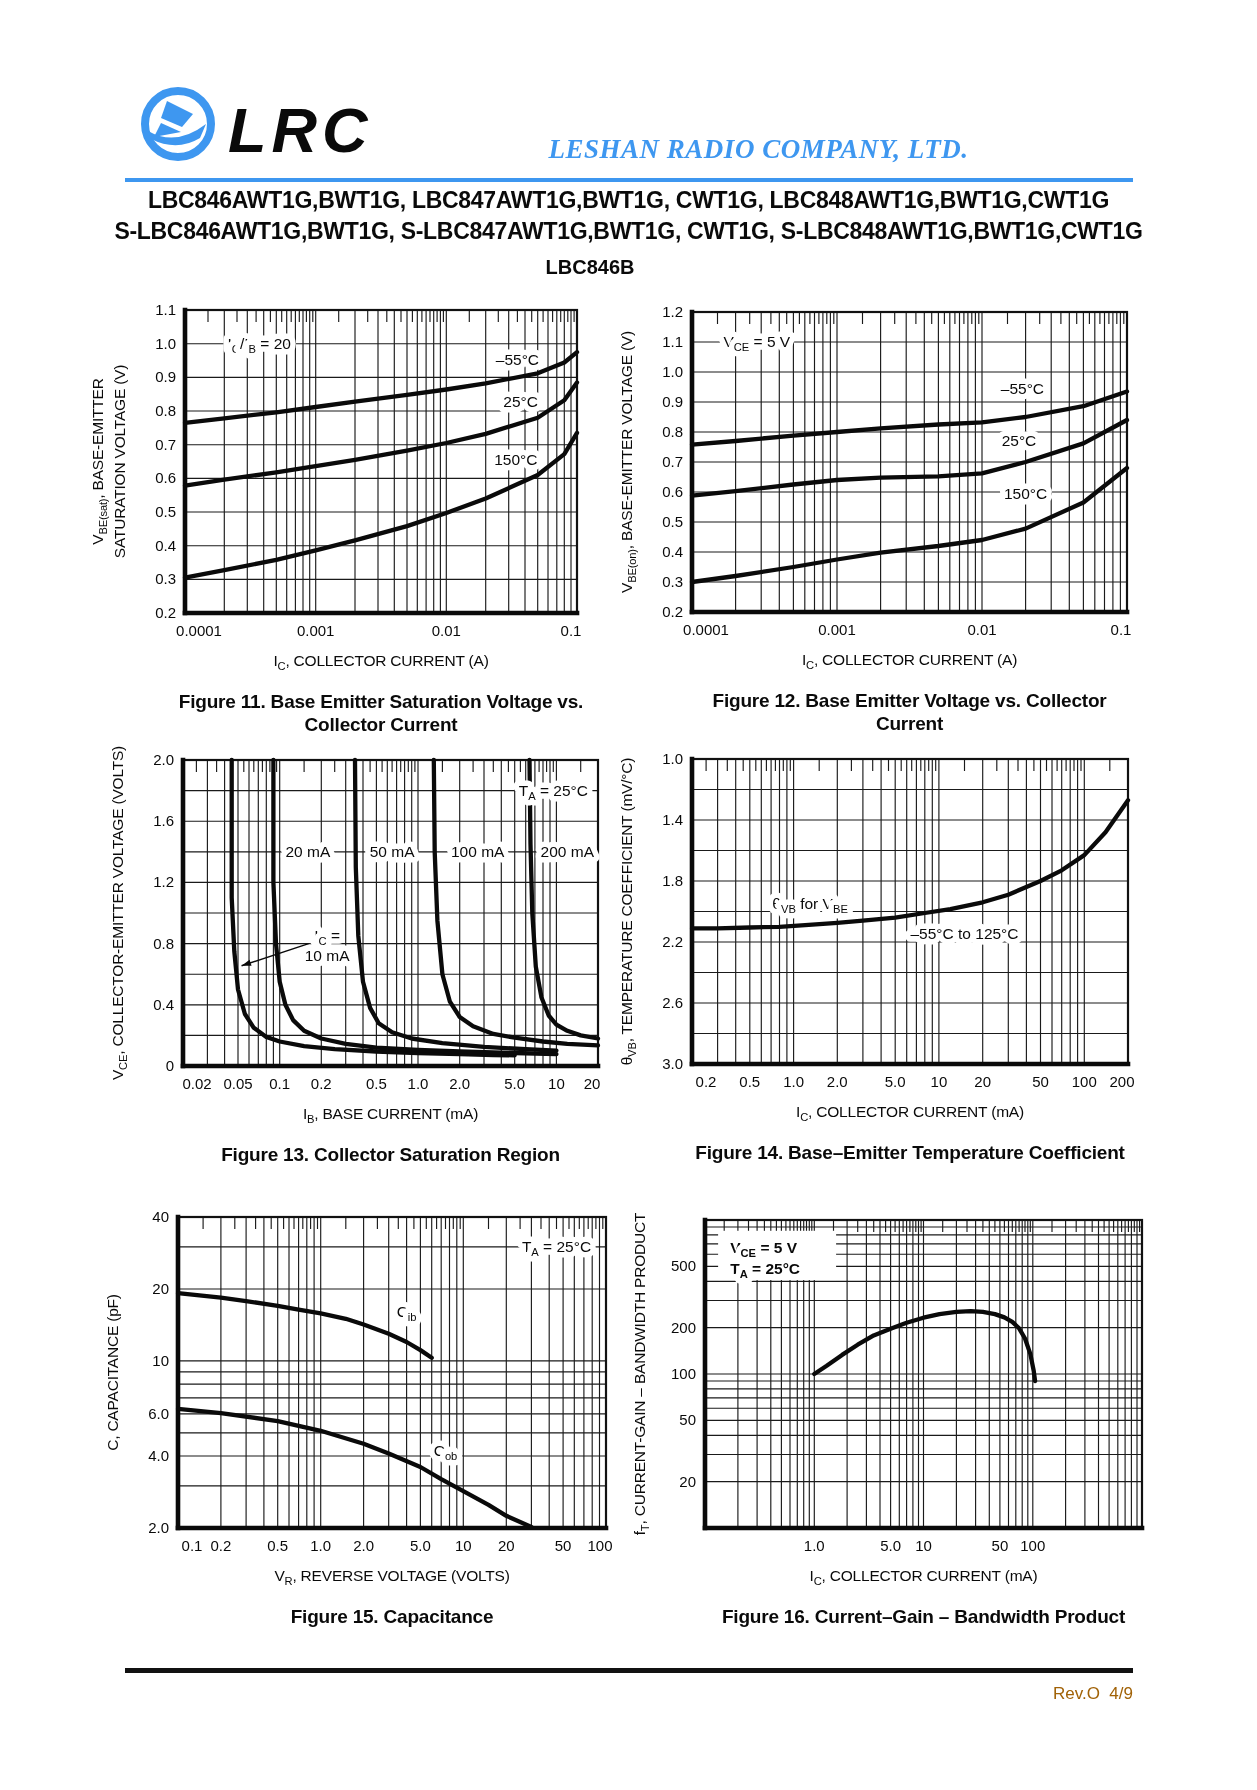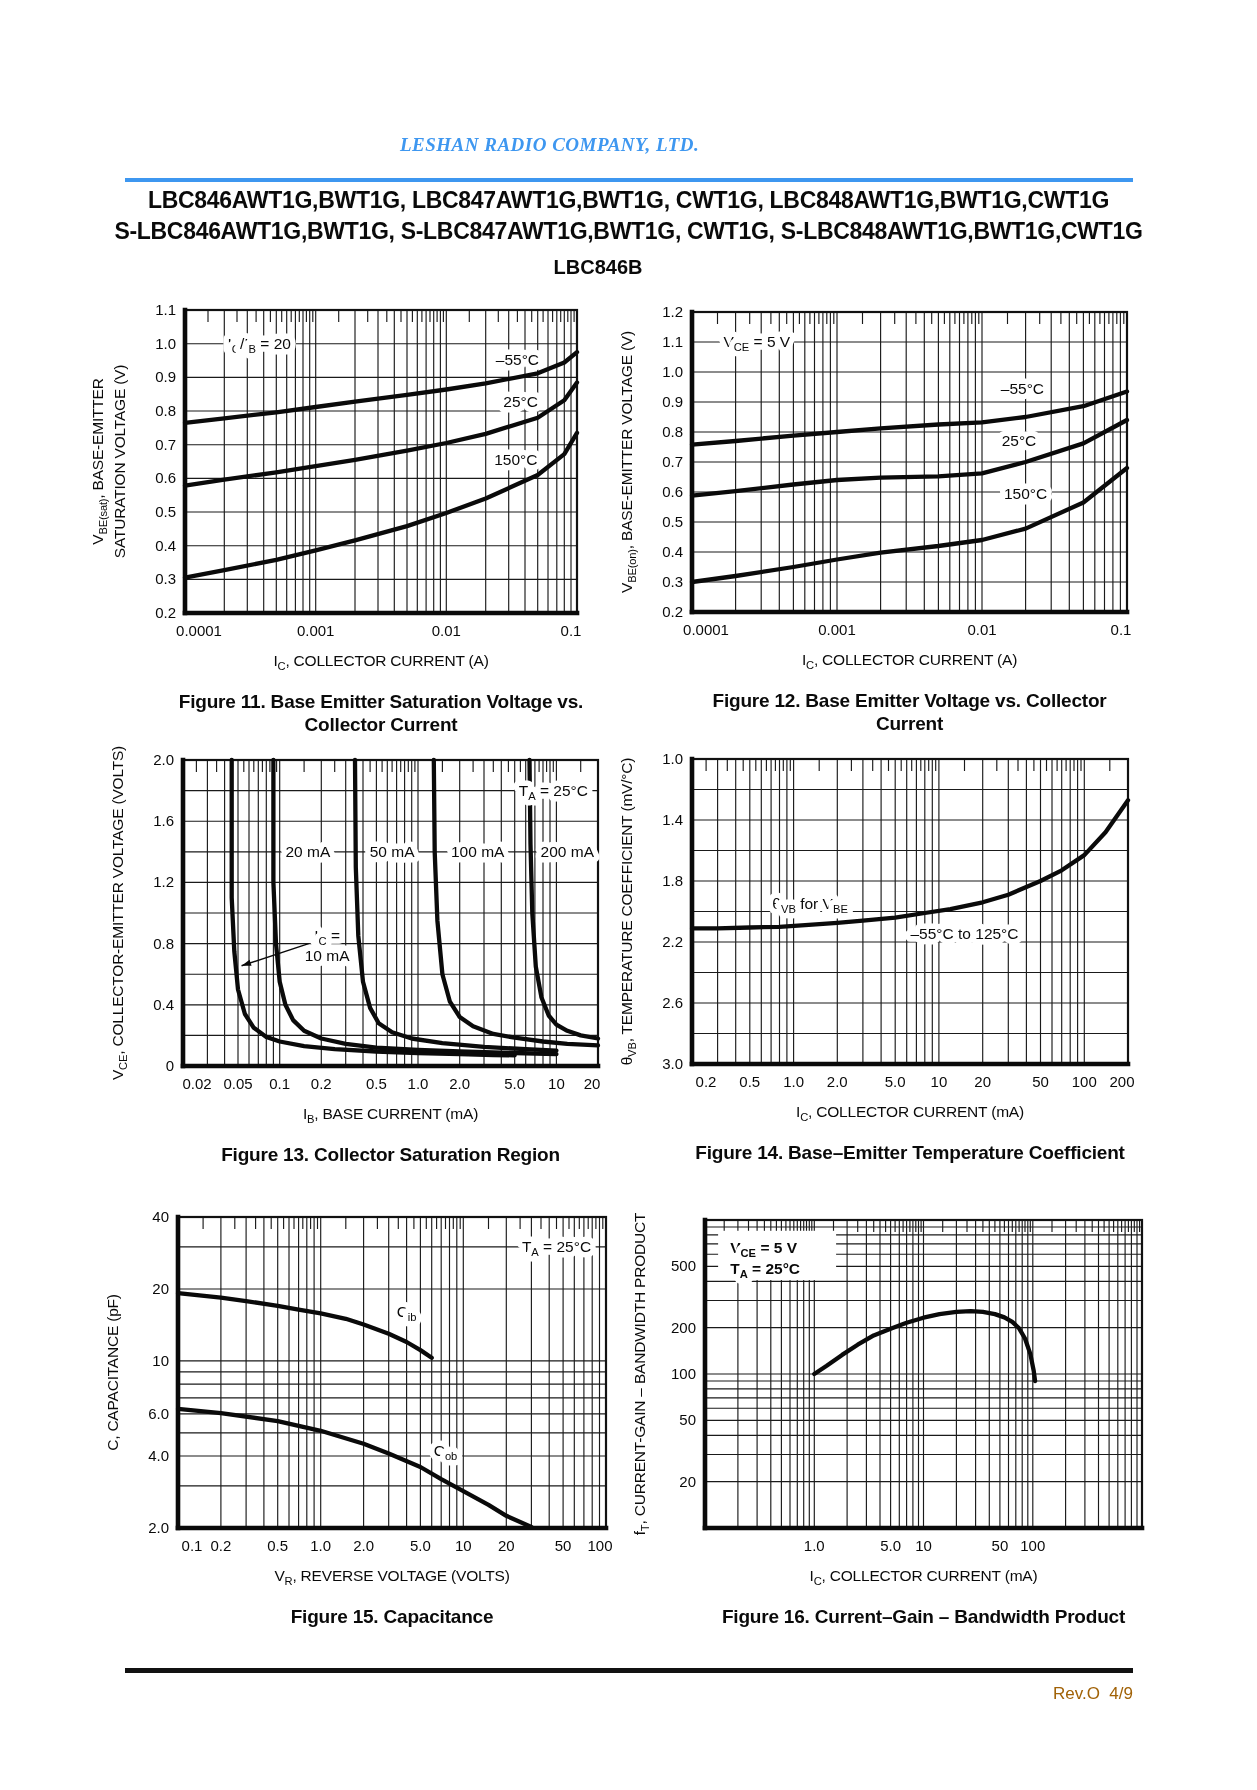--- a/index.html
+++ b/index.html
@@ -1,27 +1,27 @@
 <!DOCTYPE html>
 <html><head>
 <meta charset="utf-8">
 <style>
   html,body{margin:0;padding:0;background:#9a9a9a;}
   .page{position:relative;width:1257px;height:1790px;background:#ffffff;margin:0 auto;
         font-family:"Liberation Sans",sans-serif;color:#0a0a0a;overflow:hidden;}
   
   .logo{position:absolute;left:136px;top:80px;width:320px;height:92px;}
-  .company{position:absolute;left:400px;right:124px;top:134px;text-align:left;
-           font-family:"Liberation Serif",serif;font-style:italic;font-size:19px;
+  .company{position:absolute;left:384px;right:124px;top:134px;text-align:center;
+           font-family:"Liberation Serif",serif;font-style:italic;font-size:27px;
            letter-spacing:0.5px;color:#3e97f0;font-weight:bold;}
   .blue-rule{position:absolute;left:125px;top:178px;width:1008px;height:4px;background:#3e97f0;}
   .title-line{position:absolute;left:0;width:1257px;text-align:center;font-weight:bold;
               font-size:23px;letter-spacing:-0.3px;white-space:nowrap;}
   .t1{top:187px;text-align:center;} .t2{top:210px;margin-top:8px;}
-  .part-label{position:absolute;left:8px;width:1180px;top:256px;text-align:center;
+  .part-label{position:absolute;left:0;width:1180px;top:256px;text-align:center;
               font-weight:bold;font-size:20px;}
   
   .fig{position:absolute;width:0;height:0;}
   .fig svg{position:absolute;left:0;top:0;overflow:visible;}
   svg text{font-family:"Liberation Sans",sans-serif;fill:#0a0a0a;}
   .grid{stroke:#1a1a1a;stroke-width:1.15;}
   .stub{stroke:#1a1a1a;stroke-width:1.15;}
   .frame{fill:none;stroke:#111;stroke-width:2.2;}
   .axis{stroke:#0a0a0a;stroke-width:4.6;stroke-linecap:square;}
   .curve{fill:none;stroke:#0a0a0a;stroke-width:4.3;stroke-linecap:round;stroke-linejoin:round;}
@@ -34,20 +34,29 @@
   .arrowline{stroke:#0a0a0a;stroke-width:1.5;}
   
   .foot-rule{position:absolute;left:125px;top:1668px;width:1008px;height:5px;background:#111;}
   .rev{position:absolute;right:124px;top:1684px;font-size:17px;color:#a16207;white-space:pre;}
 </style>
 </head>
 <body>
 
 <div class="page">
 
+  <div class="logo">
+    <svg width="320" height="92" viewBox="0 0 320 92">
+      <circle cx="42" cy="44" r="33" fill="none" stroke="#3e97f0" stroke-width="8"></circle>
+      <path d="M31 21 L57 34 L46 47 L25 38 Z" fill="#3e97f0"></path>
+      <path d="M25 43 L45 52 L18 57 Z" fill="#3e97f0"></path>
+      <path d="M12 51 Q 40 67 70 44 L64 58 Q 41 72 15 59 Z" fill="#3e97f0"></path>
+      <text x="92" y="72" font-size="63" font-weight="bold" font-style="italic" letter-spacing="5" fill="#3e97f0">LRC</text>
+    </svg>
+  </div>
   <div class="company">LESHAN RADIO COMPANY, LTD.</div>
   <div class="blue-rule"></div>
   <div class="title-line t1">LBC846AWT1G,BWT1G, LBC847AWT1G,BWT1G, CWT1G, LBC848AWT1G,BWT1G,CWT1G</div>
   <div class="title-line t2">S-LBC846AWT1G,BWT1G, S-LBC847AWT1G,BWT1G, CWT1G, S-LBC848AWT1G,BWT1G,CWT1G</div>
   <div class="part-label">LBC846B</div>
 
   <div class="fig" style="left: 65px; top: 294px;">
       <svg width="546" height="443">
         <g transform="translate(120,16)">
           <g>

